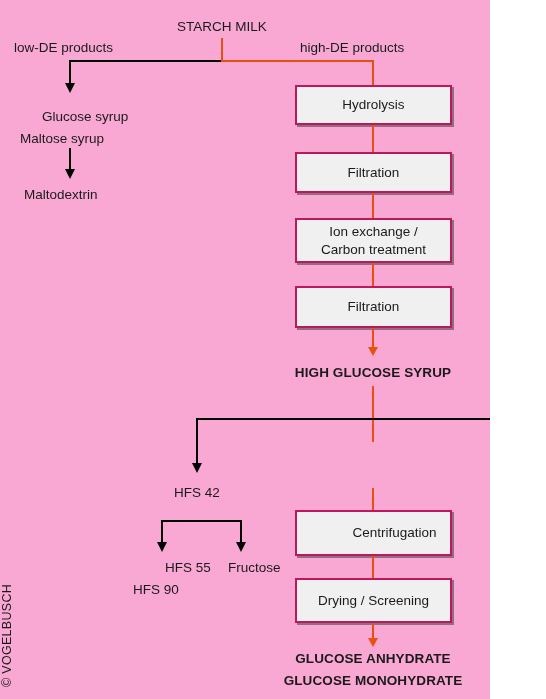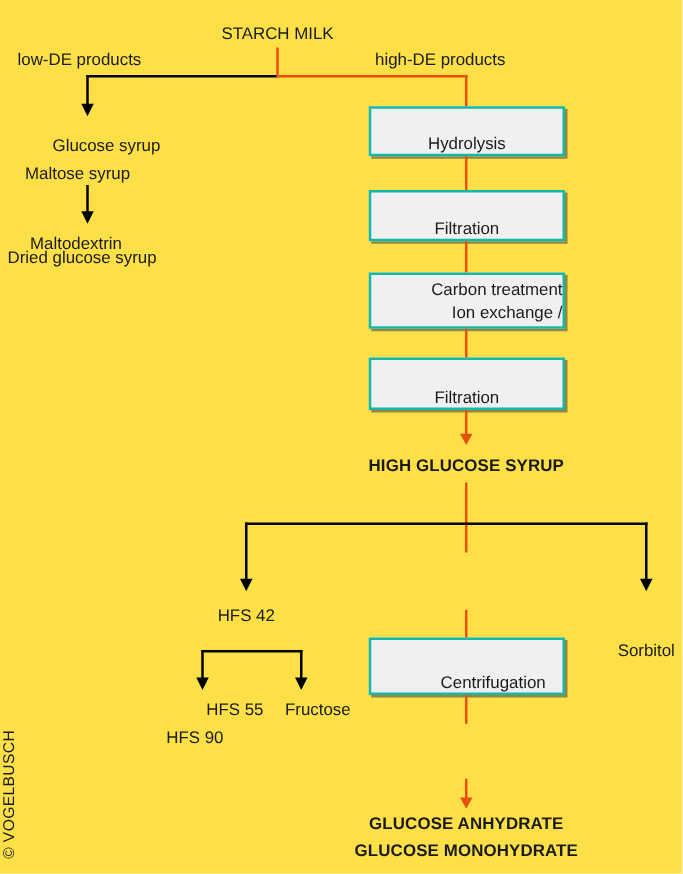--- a/index.html
+++ b/index.html
@@ -6,23 +6,23 @@
     margin: 0;
     padding: 0;
     background: #ffffff;
   }
   body {
     font-family: "Liberation Sans", sans-serif;
     -webkit-font-smoothing: antialiased;
   }
   #canvas {
     position: relative;
-    width: 546px;
+    width: 490px;
     height: 699px;
-    background: #fde047;
+    background: #f9a8d4;
     overflow: hidden;
   }
   .lbl {
     position: absolute;
     font-size: 13.5px;
     color: #1a1a1a;
     white-space: nowrap;
     line-height: 1;
   }
   .lbl.bold {
@@ -31,25 +31,25 @@
     letter-spacing: 0.1px;
   }
   .ctr {
     transform: translateX(-50%);
     text-align: center;
   }
   .proc-box {
     position: absolute;
     width: 157px;
     background: #f0f0f0;
-    border: 2px solid #14b8a6;
+    border: 2px solid #be185d;
     box-shadow: 2px 2px 0 0 rgba(60,60,60,0.55);
     box-sizing: border-box;
     display: flex;
-    align-items: flex-end;
+    align-items: center;
     justify-content: center;
     text-align: center;
     font-size: 13.5px;
     color: #1a1a1a;
     line-height: 1.28;
   }
   .proc-box span { display: block; }
   .vline {
     position: absolute;
     width: 2px;
@@ -101,37 +101,36 @@
 
   <div class="vline orange" style="left:372px; top:60px; height:26px;"></div>
 
   <div class="lbl" style="left:20px; top:110px;margin-left:22px;">Glucose syrup</div>
   <div class="lbl" style="left:20px; top:132px;">Maltose syrup</div>
 
   <div class="vline black" style="left:69px; top:148px; height:22px;"></div>
   <div class="arrowhead black-a" style="left:64.5px; top:169px;"></div>
 
   <div class="lbl" style="left:24px; top:188px;">Maltodextrin</div>
-  <div class="lbl" style="left:6px; top:199px;">Dried glucose syrup</div>
 
   <div class="proc-box" style="left:295px; top:85px; height:40px;">
     <span>Hydrolysis</span>
   </div>
 
   <div class="vline orange" style="left:372px; top:125px; height:28px;"></div>
 
   <div class="proc-box" style="left:295px; top:152px; height:41px;">
     <span>Filtration</span>
   </div>
 
   <div class="vline orange" style="left:372px; top:193px; height:26px;"></div>
 
   <div class="proc-box" style="left:295px; top:218px; height:45px; flex-direction:column;">
+    <span>Ion exchange /</span>
     <span>Carbon treatment</span>
-    <span>Ion exchange /</span>
   </div>
 
   <div class="vline orange" style="left:372px; top:263px; height:24px;"></div>
 
   <div class="proc-box" style="left:295px; top:286px; height:42px;">
     <span>Filtration</span>
   </div>
 
   <div class="vline orange" style="left:372px; top:328px; height:21px;"></div>
   <div class="arrowhead orange-a" style="left:367.5px; top:347px;"></div>
@@ -153,20 +152,23 @@
 
 
   <div class="vline orange" style="left:372px; top:488px; height:23px;"></div>
 
   <div class="proc-box" style="left:295px; top:510px; height:46px;padding-left:42px;">
     <span>Centrifugation</span>
   </div>
 
   <div class="vline orange" style="left:372px; top:556px; height:23px;"></div>
 
+  <div class="proc-box" style="left:295px; top:578px; height:45px;">
+    <span>Drying / Screening</span>
+  </div>
 
   <div class="vline orange" style="left:372px; top:623px; height:17px;"></div>
   <div class="arrowhead orange-a" style="left:367.5px; top:638px;"></div>
 
   <div class="lbl bold ctr" style="left:373px; top:652px;">GLUCOSE ANHYDRATE</div>
   <div class="lbl bold ctr" style="left:373px; top:674px;">GLUCOSE MONOHYDRATE</div>
 
   <div class="hline black" style="left:161px; top:520px; width:81px;"></div>
 
   <div class="vline black" style="left:161px; top:520px; height:23px;"></div>

